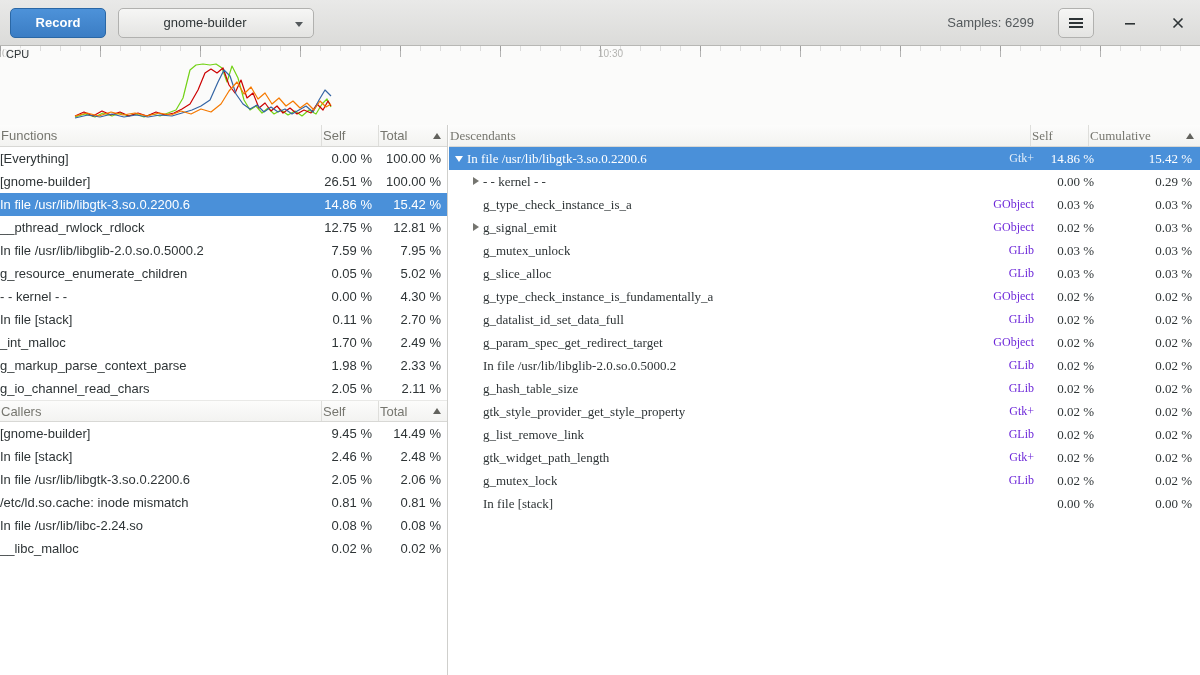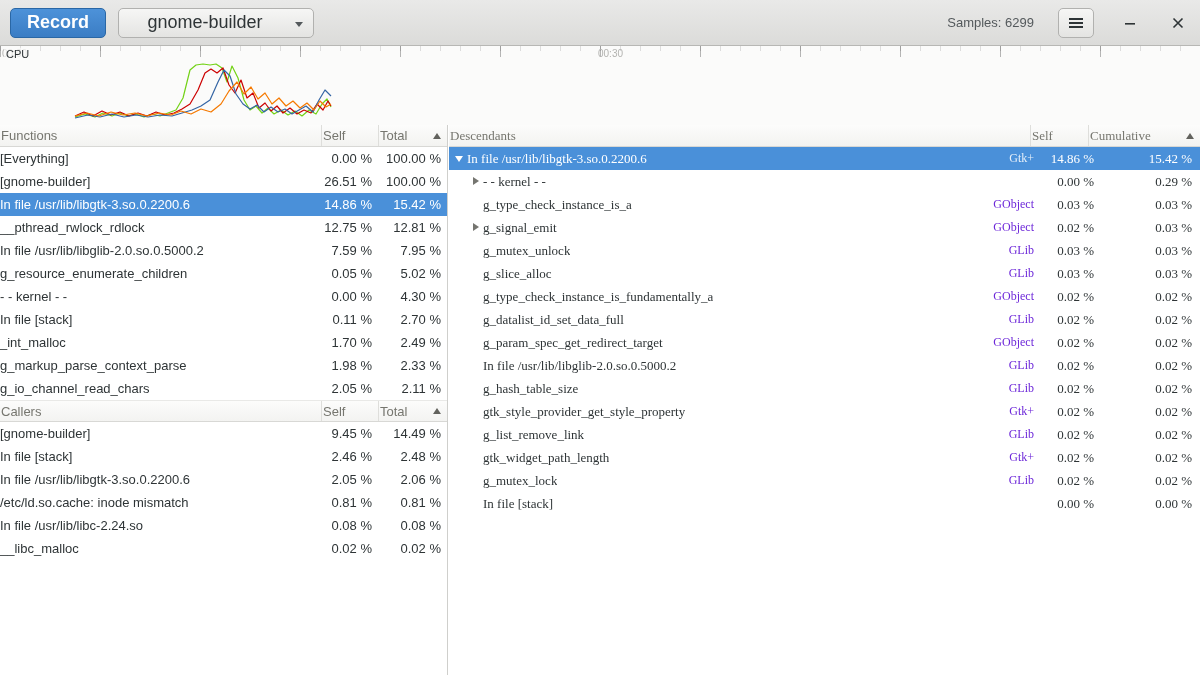--- a/index.html
+++ b/index.html
@@ -13,21 +13,21 @@
   .headerbar {
     position:absolute; top:0; left:0; width:1200px; height:46px;
     background:linear-gradient(#e9e9e8,#dbdbd9);
     border-bottom:1px solid #b7b7b4;
     display:flex; align-items:center; padding:0 10px;
   }
   .gbtn {
     height:30px; border:1px solid #b1b1af; border-radius:5px;
     background:linear-gradient(#f6f6f5,#e4e4e2);
     display:flex; align-items:center; justify-content:center;
-    font-size:18px; color:#2e3436; position:relative;
+    font-size:13px; color:#2e3436; position:relative;
   }
   .record-btn {
     width:96px; margin-right:12px; color:#ffffff; font-weight:bold;
     background:linear-gradient(#4d92d9,#3b7dc4); border-color:#2a67a5;
   }
   .target-btn { width:196px; padding-right:22px; }
   .caret-down {
     position:absolute; right:10px; top:13px; width:0; height:0;
     border-top:5px solid #54595c; border-left:4px solid transparent; border-right:4px solid transparent;
   }
@@ -137,21 +137,21 @@
       <svg width="16" height="16">
         <path d="M3.5 3.5 L12.5 12.5 M12.5 3.5 L3.5 12.5" stroke="#2e3436" stroke-width="1.6" fill="none"></path>
       </svg>
     </div>
   </div>
 </div>
 
 <div class="timeline">
   <div class="ruler">
       <div class="time-label" style="left: 2px;">00:00</div>
-      <div class="time-label" style="left: 598px;">00:30</div>
+      <div class="time-label" style="left: 598px;">10:30</div>
     </div>
   <div class="cpu-label">CPU</div>
   <svg class="cpu-svg" width="1200" height="65" viewBox="0 0 1200 65">
       <polyline points="75,57 85,54 95,57 103,53 112,56 120,53 128,56 136,54 144,57 152,54 160,56 168,53 176,50 183,38 190,10 196,5 203,4 210,5 216,4 222,8 227,22 232,6 238,18 244,40 250,50 256,46 262,53 268,48 274,54 281,50 288,55 295,51 302,56 309,50 316,54 322,44 327,39 331,47" fill="none" stroke="#73d216" stroke-width="1.2" stroke-linejoin="round"></polyline>
       <polyline points="75,56 84,52 93,56 102,51 111,55 120,52 129,56 138,53 147,56 156,52 165,55 174,53 182,49 190,44 198,30 205,13 211,9 217,13 223,8 229,25 235,33 241,20 247,38 253,33 259,48 265,43 271,51 277,46 283,53 290,48 297,54 304,50 311,53 317,44 323,50 328,41 331,46" fill="none" stroke="#cc0000" stroke-width="1.2" stroke-linejoin="round"></polyline>
       <polyline points="75,58 88,55 100,57 112,54 124,57 136,55 148,57 160,55 172,56 182,53 192,50 201,46 210,40 218,22 224,10 230,16 236,34 243,44 250,49 257,45 264,52 271,47 278,52 285,49 292,54 299,50 306,46 313,52 319,40 325,30 331,36" fill="none" stroke="#3465a4" stroke-width="1.2" stroke-linejoin="round"></polyline>
       <polyline points="75,56 87,53 99,56 111,52 123,55 135,53 147,56 159,53 171,55 181,51 191,54 201,49 211,52 221,44 229,31 237,22 244,34 251,27 258,39 265,33 272,44 279,38 286,46 293,41 300,48 307,43 314,50 320,41 326,47 331,44" fill="none" stroke="#f57900" stroke-width="1.2" stroke-linejoin="round"></polyline>
     </svg>
 </div>
 

